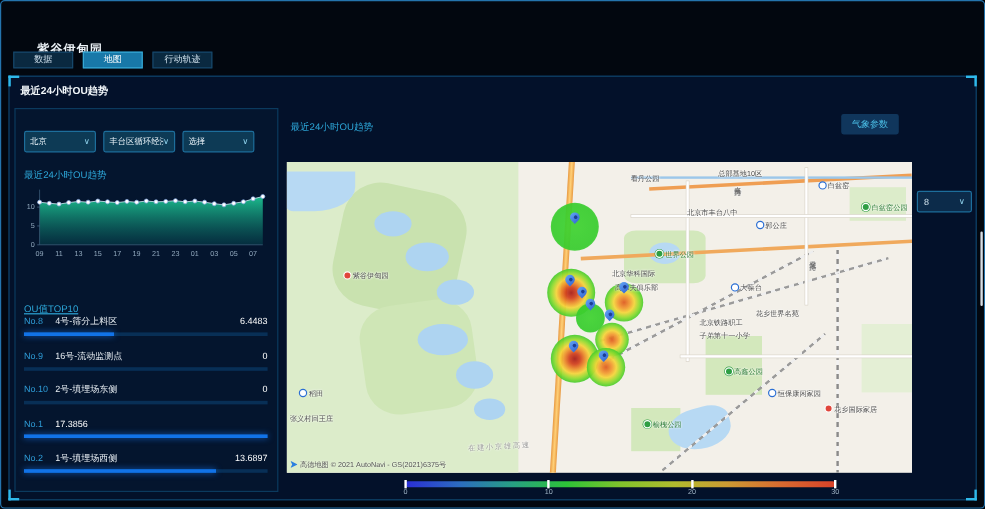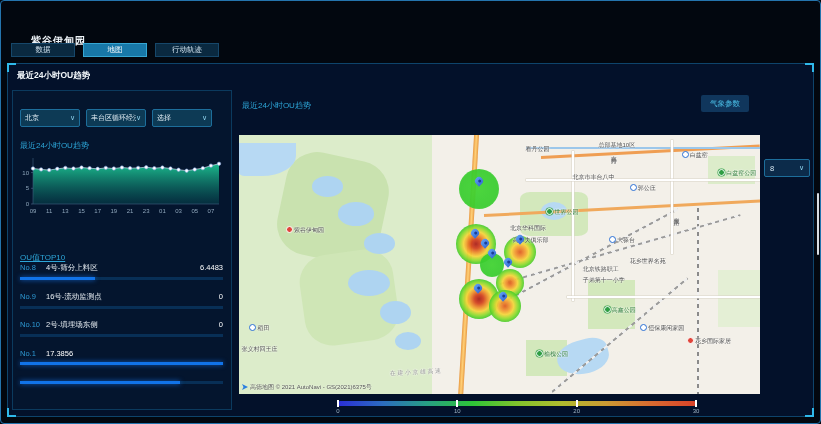--- a/index.html
+++ b/index.html
@@ -20,21 +20,21 @@
   .app-title { position:absolute; left:30px; top:0; height:28px; line-height:28px; z-index:2;
                font-size:8px; font-weight:bold; color:#f4f8fb; letter-spacing:.6px; }
   #nav-items { position:absolute; left:218px; top:0; height:28px; display:flex; align-items:center; gap:12px; z-index:3; }
   .nav-item { font-size:8px; color:#c9d6e2; cursor:pointer; white-space:nowrap; }
   .nav-item.active { background:#16b06c; color:#fff; padding:4px 18px; font-weight:bold; border-radius:1px; }
   .nav-sep { width:1px; height:9px; background:#2c4f71; }
 
   
   .publish-label { position:absolute; left:30px; top:33px; font-size:10px; font-weight:bold; color:#edf3f8; letter-spacing:1px; }
   #tab-row { position:absolute; left:10px; top:42px; display:flex; gap:8px; }
-  .tab { width:64px; height:14px; line-height:12px; text-align:center; font-size:7.5px; color:#cfe0ec;
+  .tab { width:50px; height:14px; line-height:12px; text-align:center; font-size:7.5px; color:#cfe0ec;
          background:#0a2940; border:1px solid #16476a; cursor:pointer; }
   .tab.active { background:#1878a8; border-color:#35a7d4; color:#fff; }
 
   
   .panel { position:absolute; left:6px; right:6px; top:62px; bottom:6px; background:#03112a; border:1px solid #0e446b; }
   .corner { position:absolute; width:9px; height:9px; z-index:5; }
   .corner.tl { left:-1px; top:-1px; border-left:2px solid #2fb9ea; border-top:2px solid #2fb9ea; }
   .corner.tr { right:-1px; top:-1px; border-right:2px solid #2fb9ea; border-top:2px solid #2fb9ea; }
   .corner.bl { left:-1px; bottom:-1px; border-left:2px solid #2fb9ea; border-bottom:2px solid #2fb9ea; }
   .corner.br { right:-1px; bottom:-1px; border-right:2px solid #2fb9ea; border-bottom:2px solid #2fb9ea; }
@@ -257,20 +257,25 @@
           <div class="t-row">
             <div class="t-line">
               <span class="t-rank">No.1</span>
               <span class="t-val">17.3856</span>
             </div>
             <div class="t-track">
               <div class="t-fill" style="width: 100%;"></div>
             </div>
           </div>
           <div class="t-row">
+            <div class="t-line">
+              <span class="t-rank">No.2</span>
+              <span class="t-name">1号-填埋场西侧</span>
+              <span class="t-val">13.6897</span>
+            </div>
             <div class="t-track">
               <div class="t-fill" style="width: 79%;"></div>
             </div>
           </div>
         </div>
     </section>
 
     <div class="map-title">最近24小时OU趋势</div>
     <div id="map-buttons">
         <button class="map-btn">气象参数</button>

